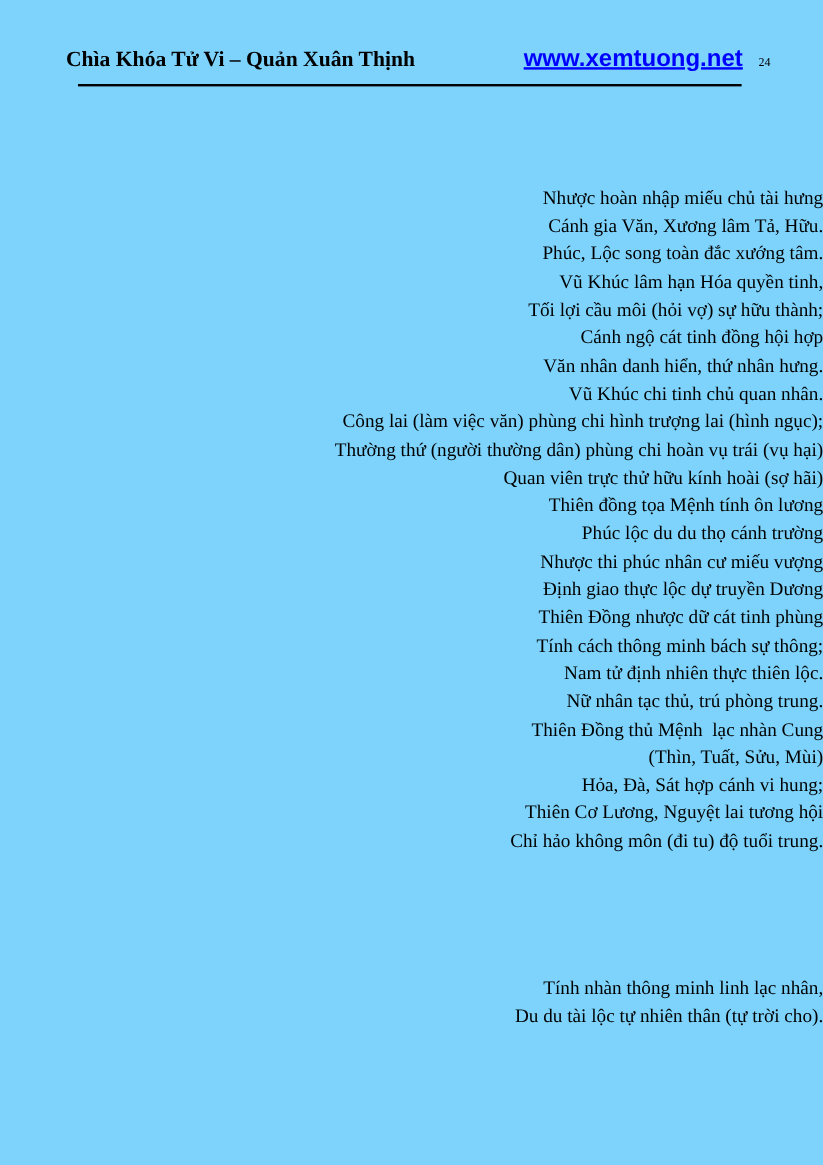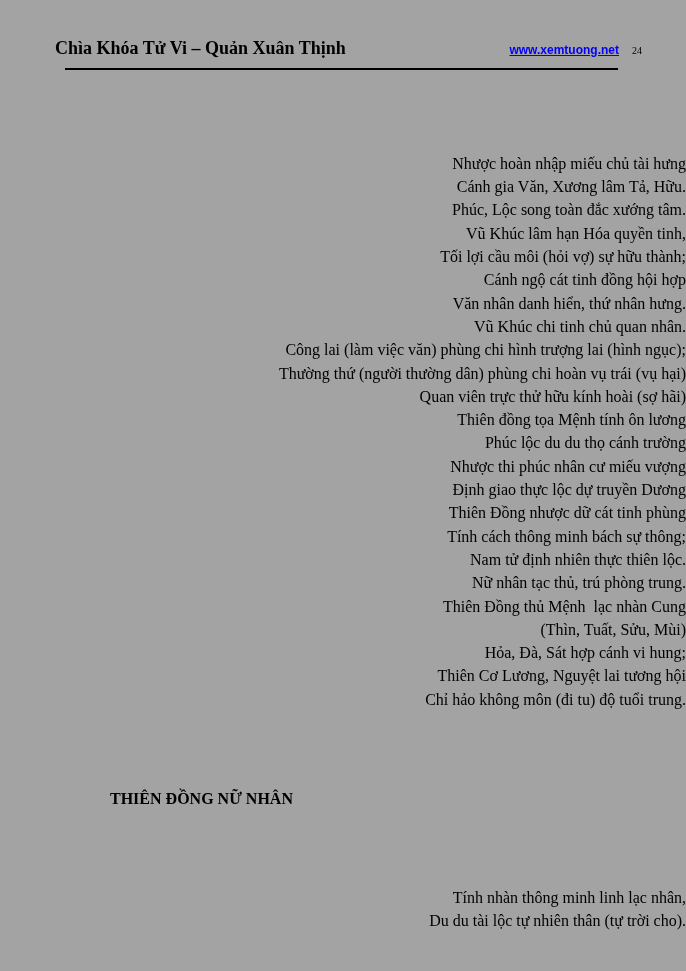--- a/index.html
+++ b/index.html
@@ -11,21 +11,21 @@
     width: 686px;
     height: 971px;
     font-family: "Liberation Serif", serif;
     color: #000000;
     overflow: hidden;
   }
   .page {
     width: 686px;
     height: 971px;
     position: relative;
-    background: #a3a3a3;
+    background: #7dd3fc;
   }
   .header {
     display: flex;
     justify-content: space-between;
     align-items: baseline;
     padding: 38px 44px 0 55px;
   }
   .header-title {
     font-family: "Liberation Serif", serif;
     font-size: 18px;
@@ -33,21 +33,21 @@
     line-height: 21px;
     white-space: nowrap;
   }
   .header-right {
     display: flex;
     align-items: baseline;
     gap: 13px;
   }
   .site-link {
     font-family: "Liberation Sans", sans-serif;
-    font-size: 12px;
+    font-size: 20px;
     font-weight: bold;
     color: #0000ff;
     text-decoration: underline;
     white-space: nowrap;
   }
   .page-number {
     font-family: "Liberation Serif", serif;
     font-size: 10px;
     color: #000000;
   }
@@ -88,21 +88,20 @@
       <span class="page-number">24</span>
     </span>
   </div>
 
   <hr class="rule">
 
   <div class="content">
 
     <div class="section-1"><div class="poem-line">Nhược hoàn nhập miếu chủ tài hưng</div><div class="poem-line">Cánh gia Văn, Xương lâm Tả, Hữu.</div><div class="poem-line">Phúc, Lộc song toàn đắc xướng tâm.</div><div class="poem-line">Vũ Khúc lâm hạn Hóa quyền tinh,</div><div class="poem-line">Tối lợi cầu môi (hỏi vợ) sự hữu thành;</div><div class="poem-line">Cánh ngộ cát tinh đồng hội hợp</div><div class="poem-line">Văn nhân danh hiển, thứ nhân hưng.</div><div class="poem-line">Vũ Khúc chi tinh chủ quan nhân.</div><div class="poem-line">Công lai (làm việc văn) phùng chi hình trượng lai (hình ngục);</div><div class="poem-line">Thường thứ (người thường dân) phùng chi hoàn vụ trái (vụ hại)</div><div class="poem-line">Quan viên trực thử hữu kính hoài (sợ hãi)</div><div class="poem-line">Thiên đồng tọa Mệnh tính ôn lương</div><div class="poem-line">Phúc lộc du du thọ cánh trường</div><div class="poem-line">Nhược thi phúc nhân cư miếu vượng</div><div class="poem-line">Định giao thực lộc dự truyền Dương</div><div class="poem-line">Thiên Đồng nhược dữ cát tinh phùng</div><div class="poem-line">Tính cách thông minh bách sự thông;</div><div class="poem-line">Nam tử định nhiên thực thiên lộc.</div><div class="poem-line">Nữ nhân tạc thủ, trú phòng trung.</div><div class="poem-line">Thiên Đồng thủ Mệnh  lạc nhàn Cung</div><div class="poem-line">(Thìn, Tuất, Sửu, Mùi)</div><div class="poem-line">Hỏa, Đà, Sát hợp cánh vi hung;</div><div class="poem-line">Thiên Cơ Lương, Nguyệt lai tương hội</div><div class="poem-line">Chỉ hảo không môn (đi tu) độ tuổi trung.</div></div>
 
-    <div class="section-heading heading-1">THIÊN ĐỒNG NỮ NHÂN</div>
 
     <div class="section-2"><div class="poem-line">Tính nhàn thông minh linh lạc nhân,</div><div class="poem-line">Du du tài lộc tự nhiên thân (tự trời cho).</div></div>
 
     
 
   </div>
 
 </div>
 
 </body></html>

